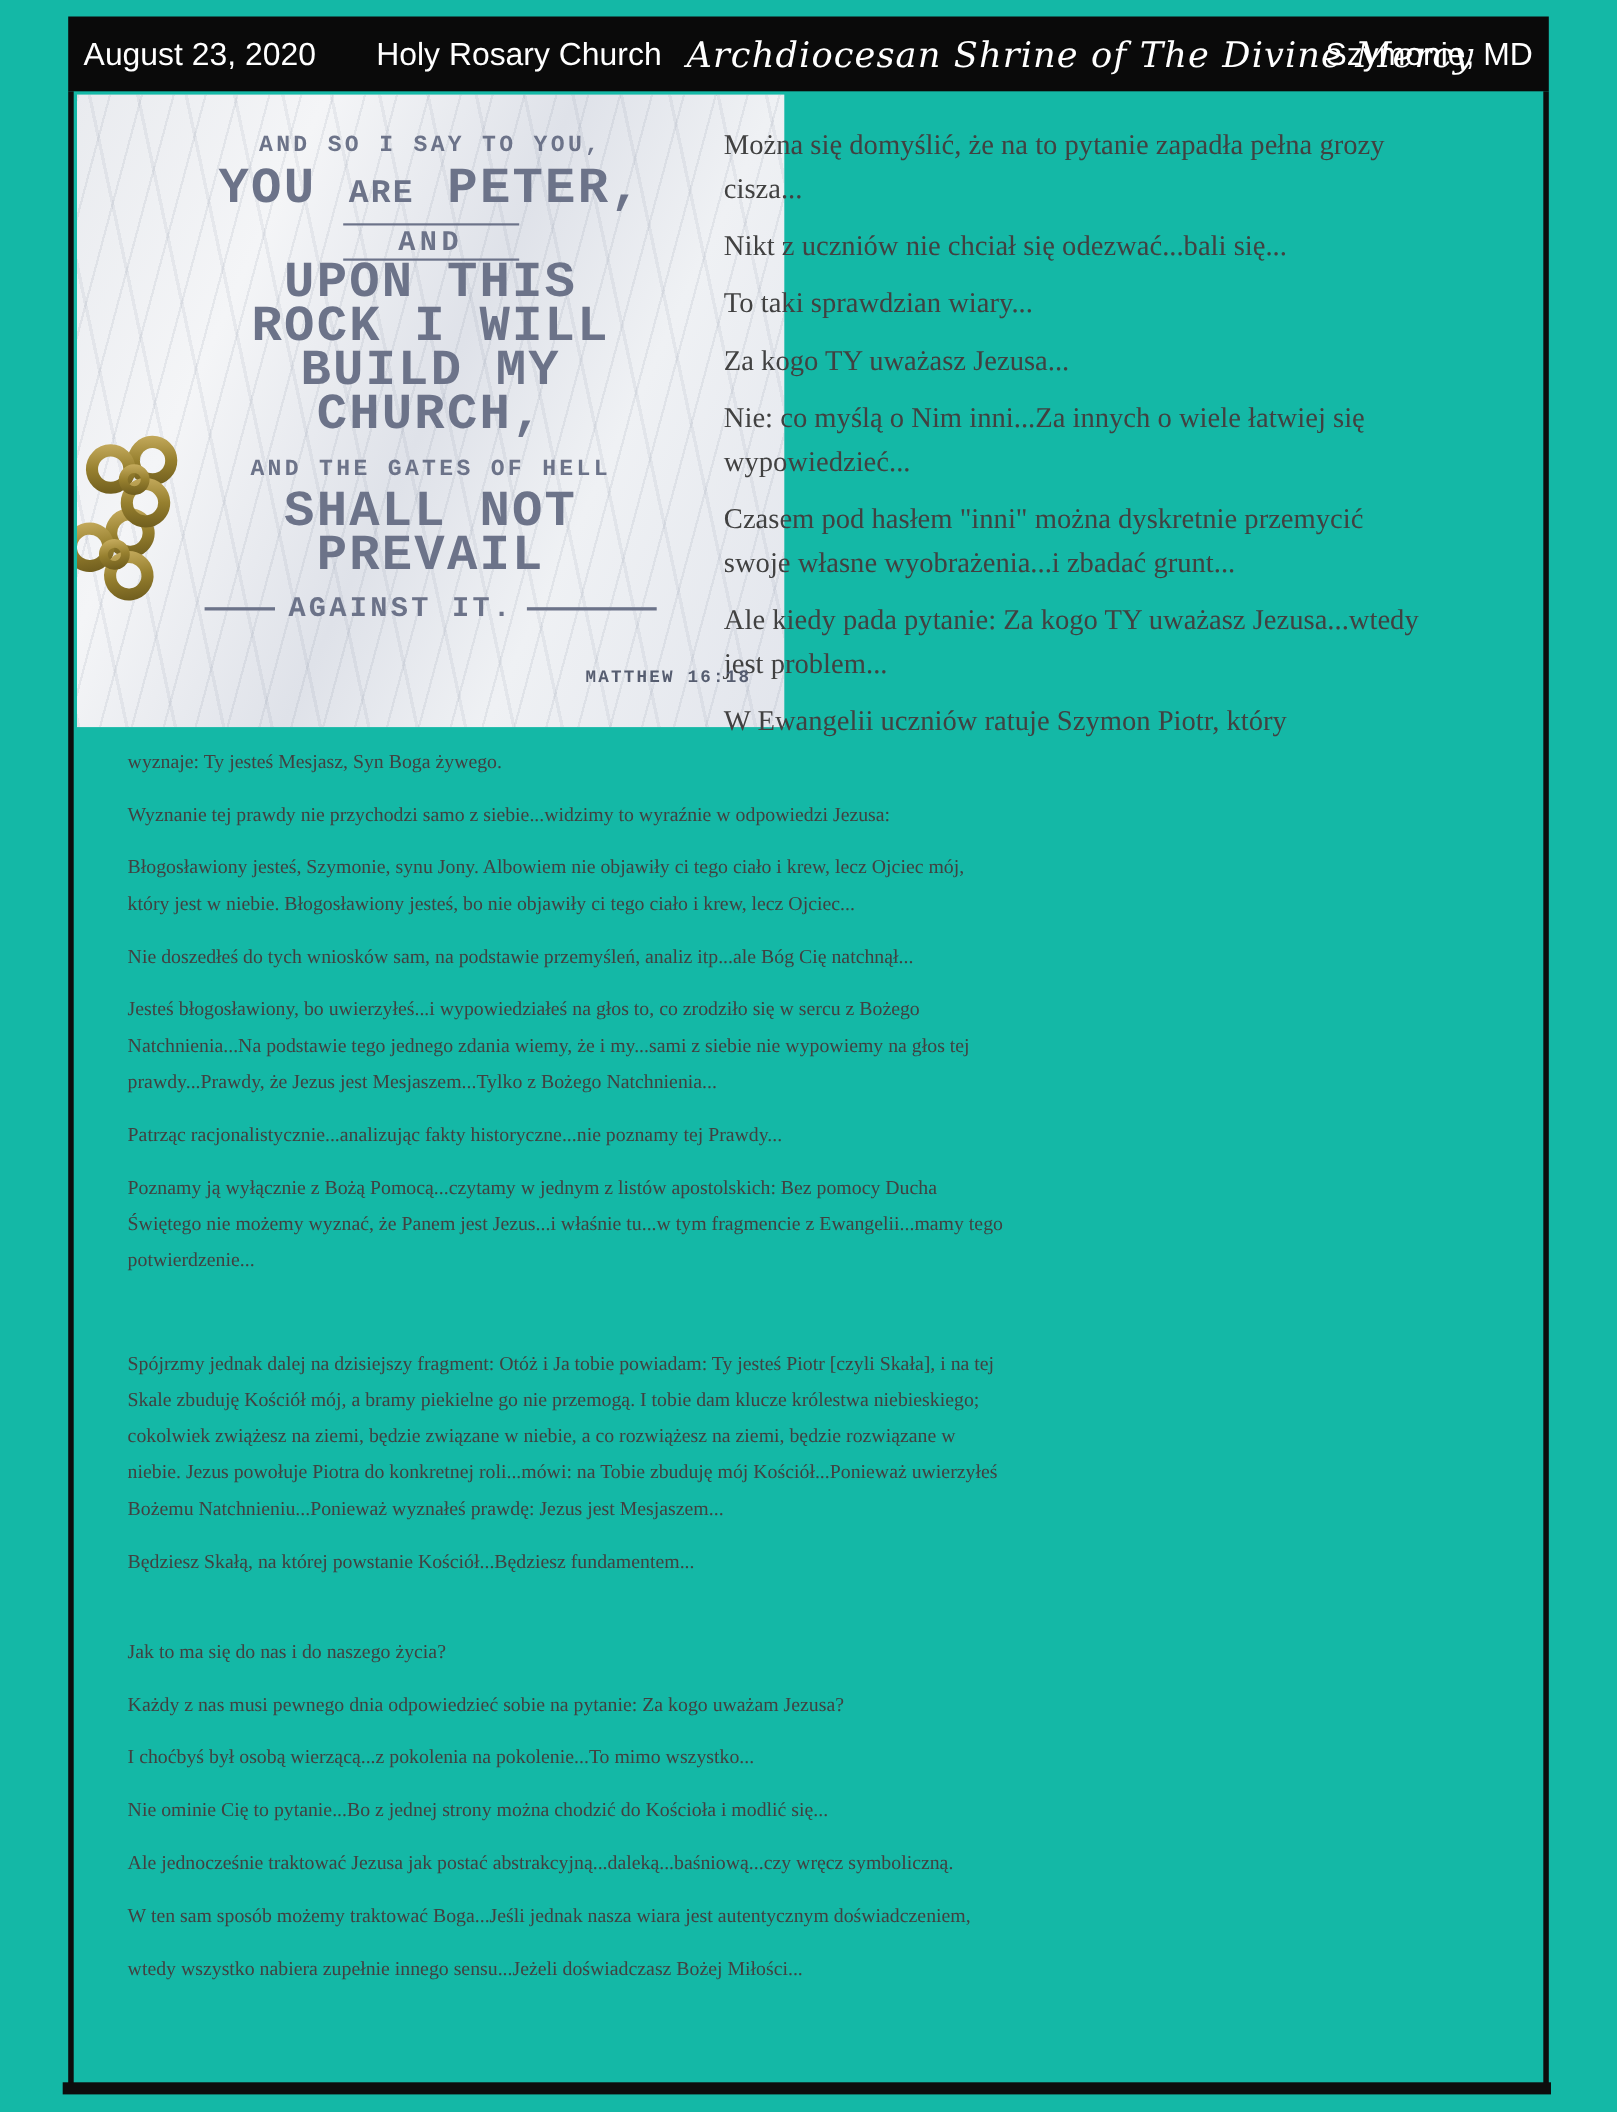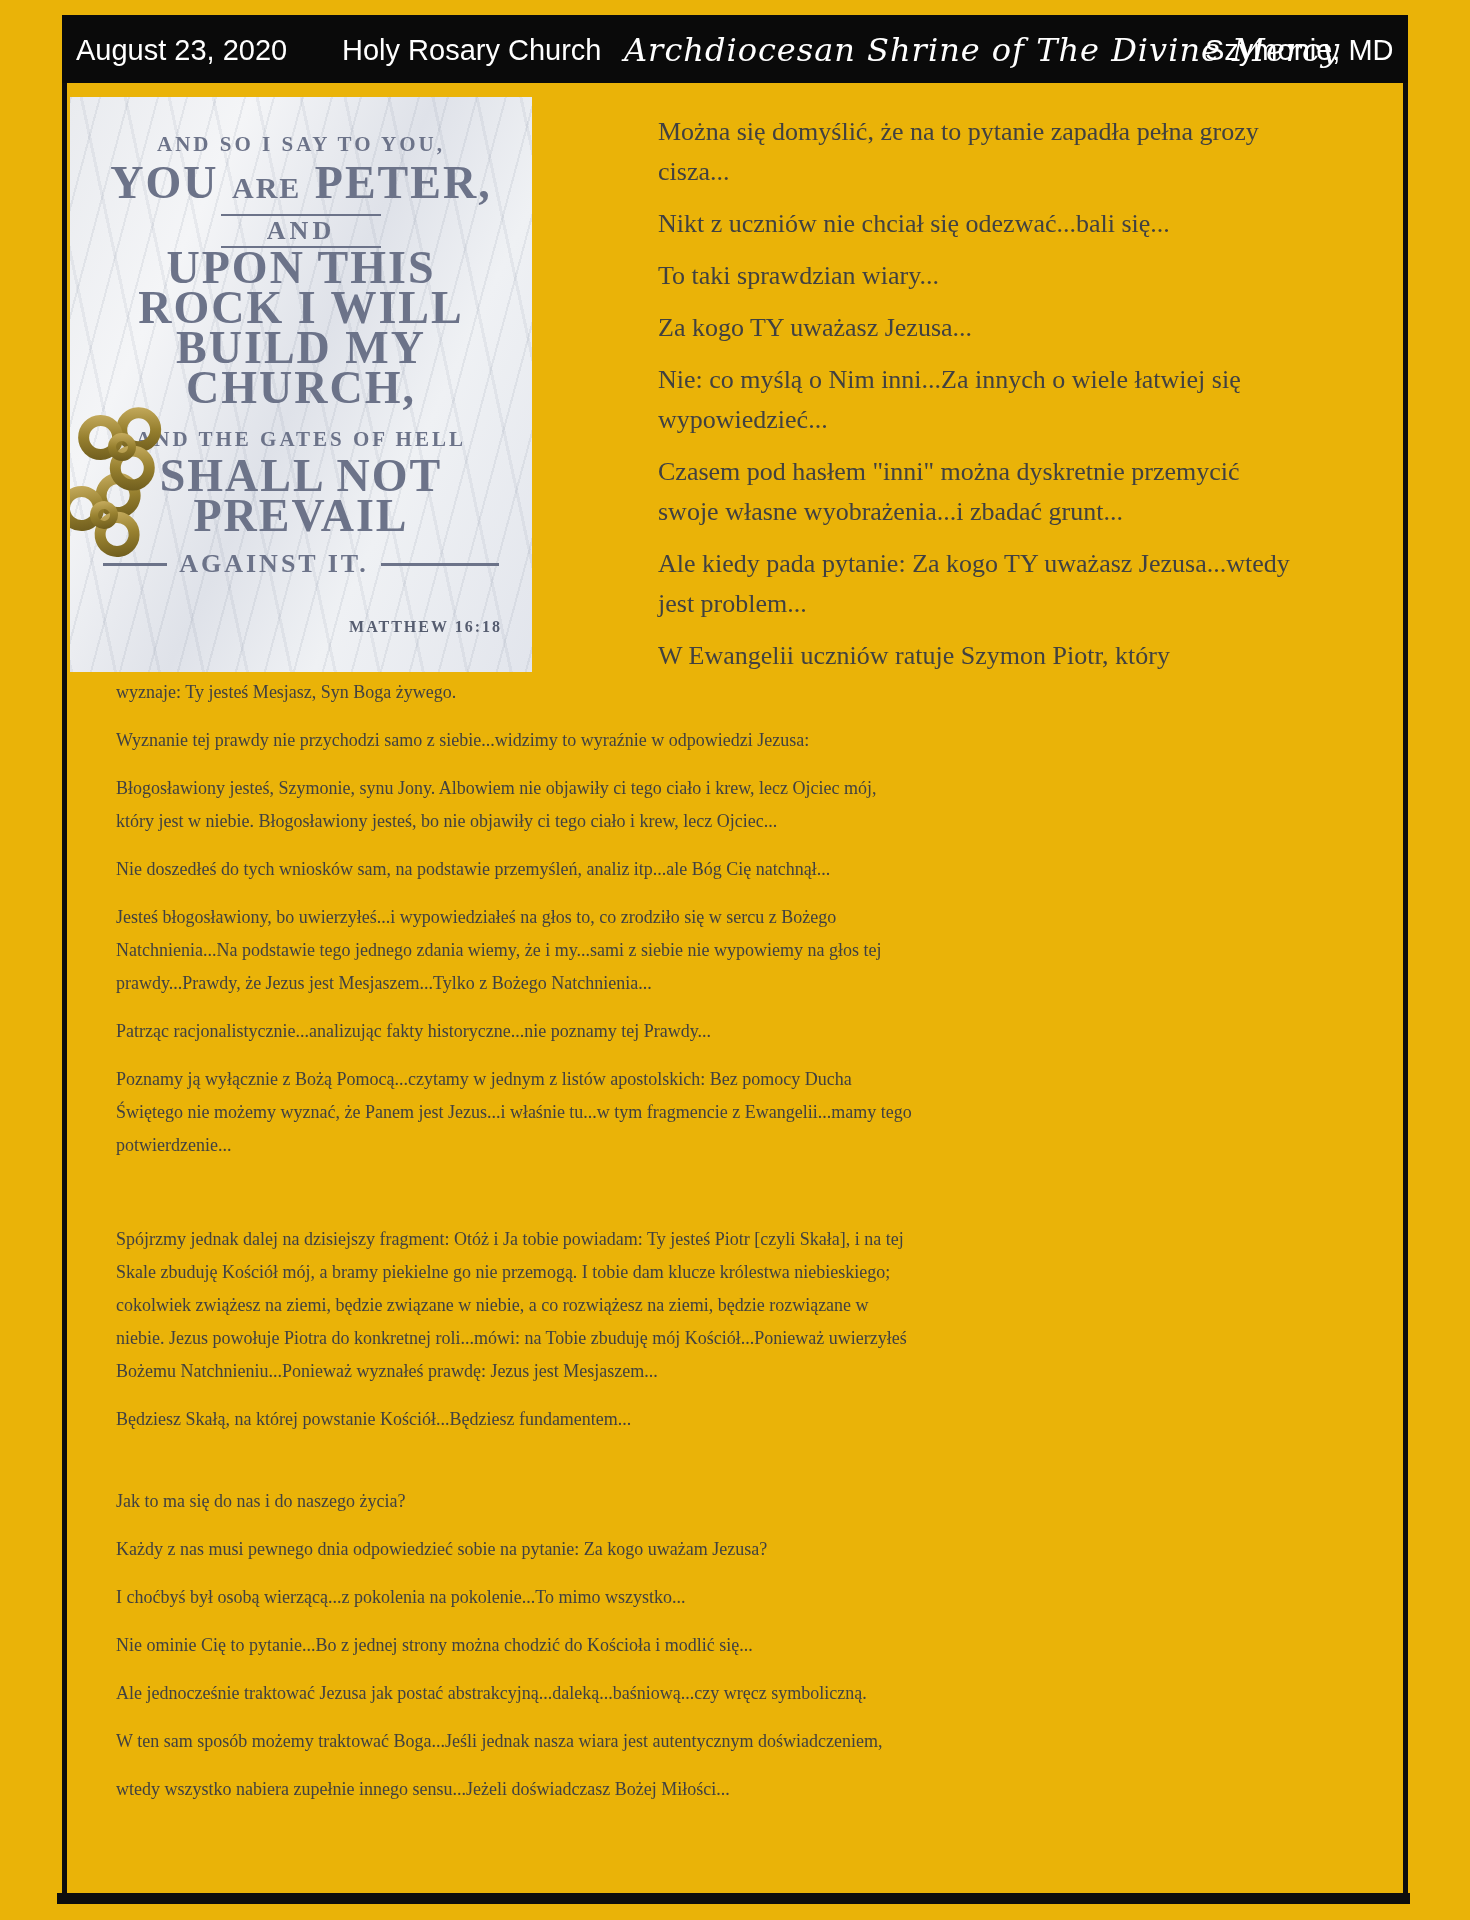--- a/index.html
+++ b/index.html
@@ -1,37 +1,37 @@
 <!DOCTYPE html>
 <html><head>
 <meta charset="utf-8">
 <style>
   html,body{margin:0;padding:0;background:#ffffff;}
-  .page{position:relative;width:1470px;height:1920px;background:#eab308;overflow:hidden;
+  .page{position:relative;width:1470px;height:1920px;background:#14b8a6;overflow:hidden;
         font-family:"Liberation Serif",serif;color:#3d3d3d;}
 
   
   .topbar{position:absolute;left:62px;top:15px;width:1346px;height:68px;background:#0a0a0a;}
   .topbar span{position:absolute;top:0;height:68px;line-height:70px;color:#ffffff;white-space:nowrap;}
   .hdr-date{left:14px;font-family:"Liberation Sans",sans-serif;font-size:29px;}
   .hdr-church{left:280px;font-family:"Liberation Sans",sans-serif;font-size:29px;}
   .hdr-shrine{left:562px;font-family:"DejaVu Serif",serif;font-style:italic;font-size:32px;letter-spacing:1px;}
   .hdr-loc{left:1143px;font-family:"Liberation Sans",sans-serif;font-size:29px;}
 
   
   .border-left{position:absolute;left:62px;top:83px;width:5px;height:1812px;background:#0d0d0d;}
   .border-right{position:absolute;left:1403px;top:83px;width:5px;height:1812px;background:#0d0d0d;}
   .border-bottom{position:absolute;left:57px;top:1893px;width:1353px;height:11px;background:#0d0d0d;}
 
   
-  .poster{position:absolute;left:70px;top:97px;width:462px;height:575px;overflow:hidden;
+  .poster{position:absolute;left:70px;top:86px;width:643px;height:575px;overflow:hidden;
     background:
       repeating-linear-gradient(105deg, rgba(138,148,165,.14) 0 2px, transparent 2px 28px),
       repeating-linear-gradient(78deg,  rgba(120,130,152,.10) 0 3px, transparent 3px 43px),
-      linear-gradient(115deg,#e9ebef 0%,#f4f5f7 25%,#dfe2e9 50%,#eff1f4 70%,#e2e5ec 100%);}
+      linear-gradient(115deg,#e9ebef 0%,#f4f5f7 25%,#dfe2e9 50%,#eff1f4 70%,#e2e5ec 100%); font-family: Liberation Mono, monospace;}
   .poster-inner{position:relative;z-index:1;padding-top:34px;text-align:center;color:#6c7389;font-weight:bold;}
   .pl-small{font-size:21px;line-height:26px;letter-spacing:3px;font-weight:bold;}
   .pl-big{font-size:46px;line-height:40px;letter-spacing:2px;white-space:nowrap;}
   .pl-row2{font-size:46px;line-height:52px;letter-spacing:2px;white-space:nowrap;}
   .pl-row2 .are{font-size:30px;}
   .pl-and{display:flex;align-items:center;justify-content:center;height:34px;font-size:26px;letter-spacing:4px;flex-direction:column;}
   .pl-gates{font-size:21px;line-height:34px;letter-spacing:3px;margin-top:14px;font-weight:bold;}
   .pl-against{display:flex;align-items:center;justify-content:center;height:40px;font-size:26px;letter-spacing:3px;margin-top:8px;}
   .rule{display:inline-block;height:3px;background:#6c7389;margin:0 12px;}
   .rule-and{width:160px;height:2px;}

